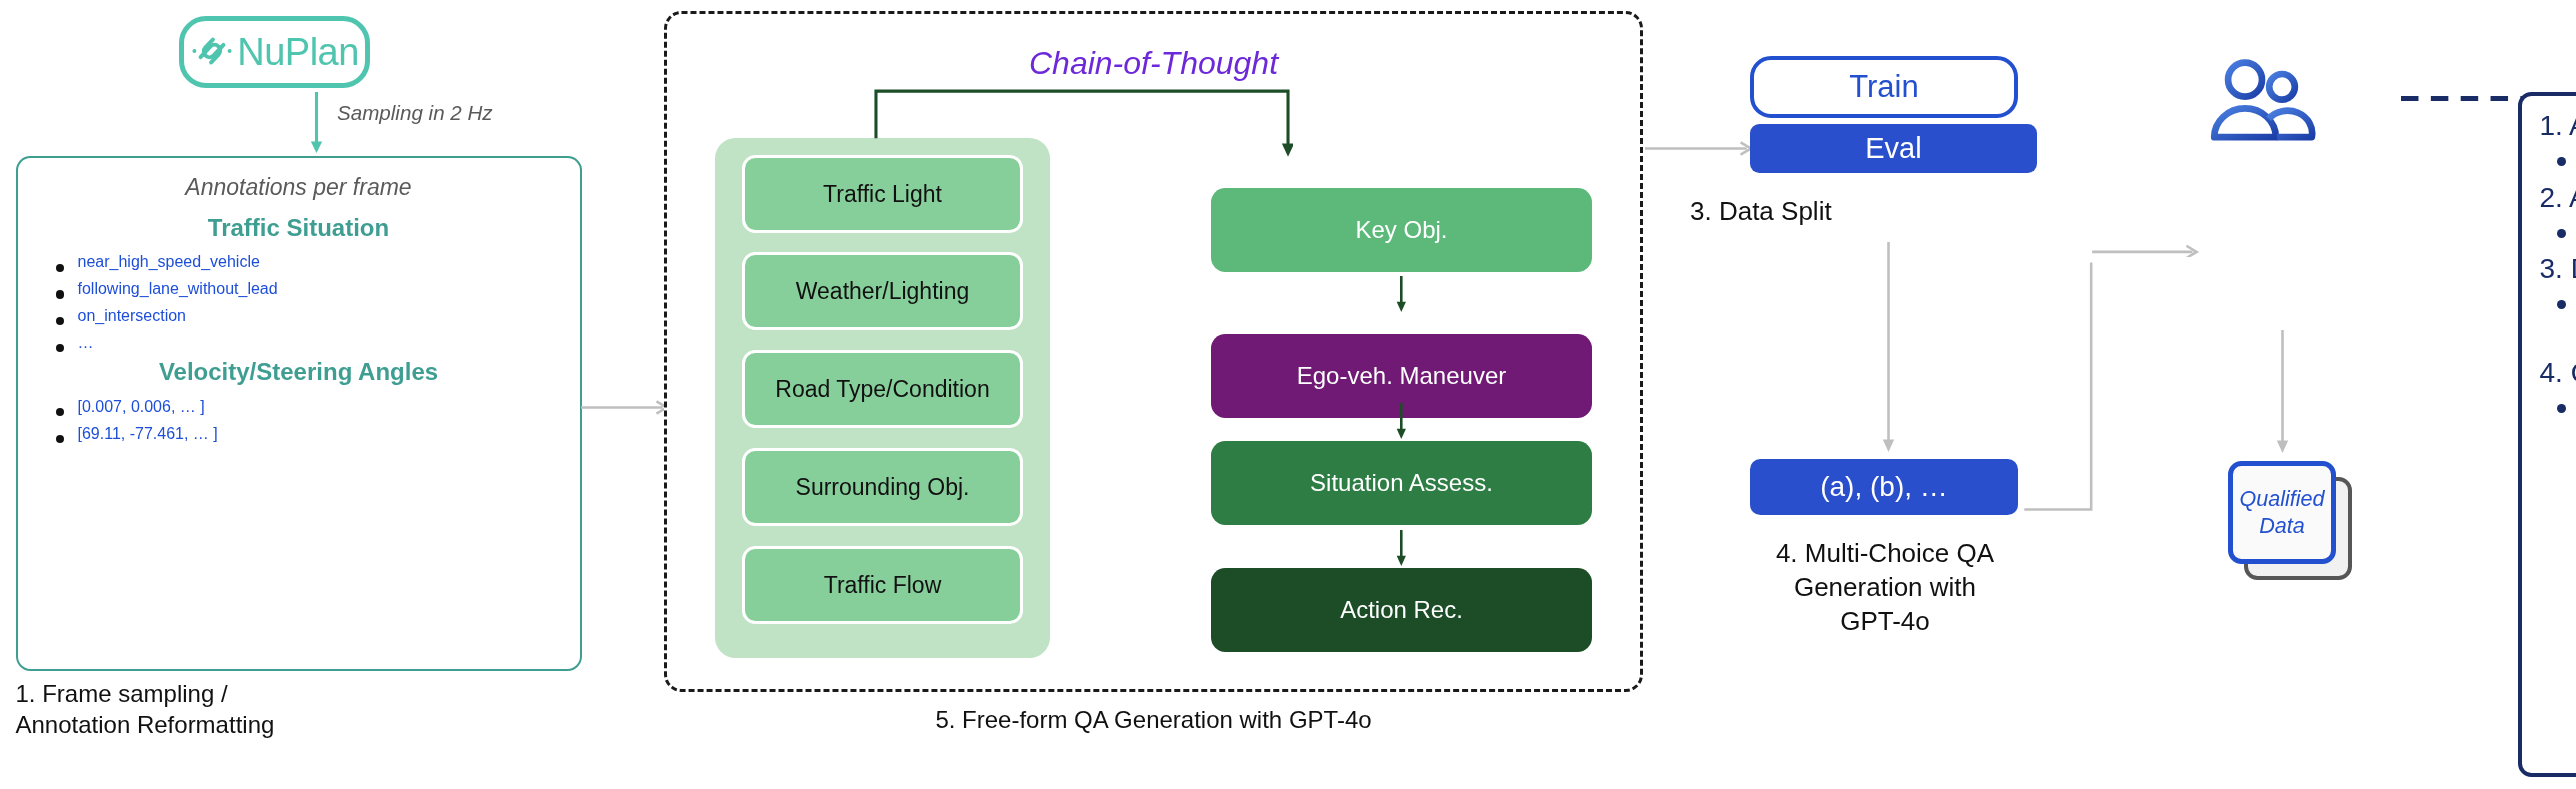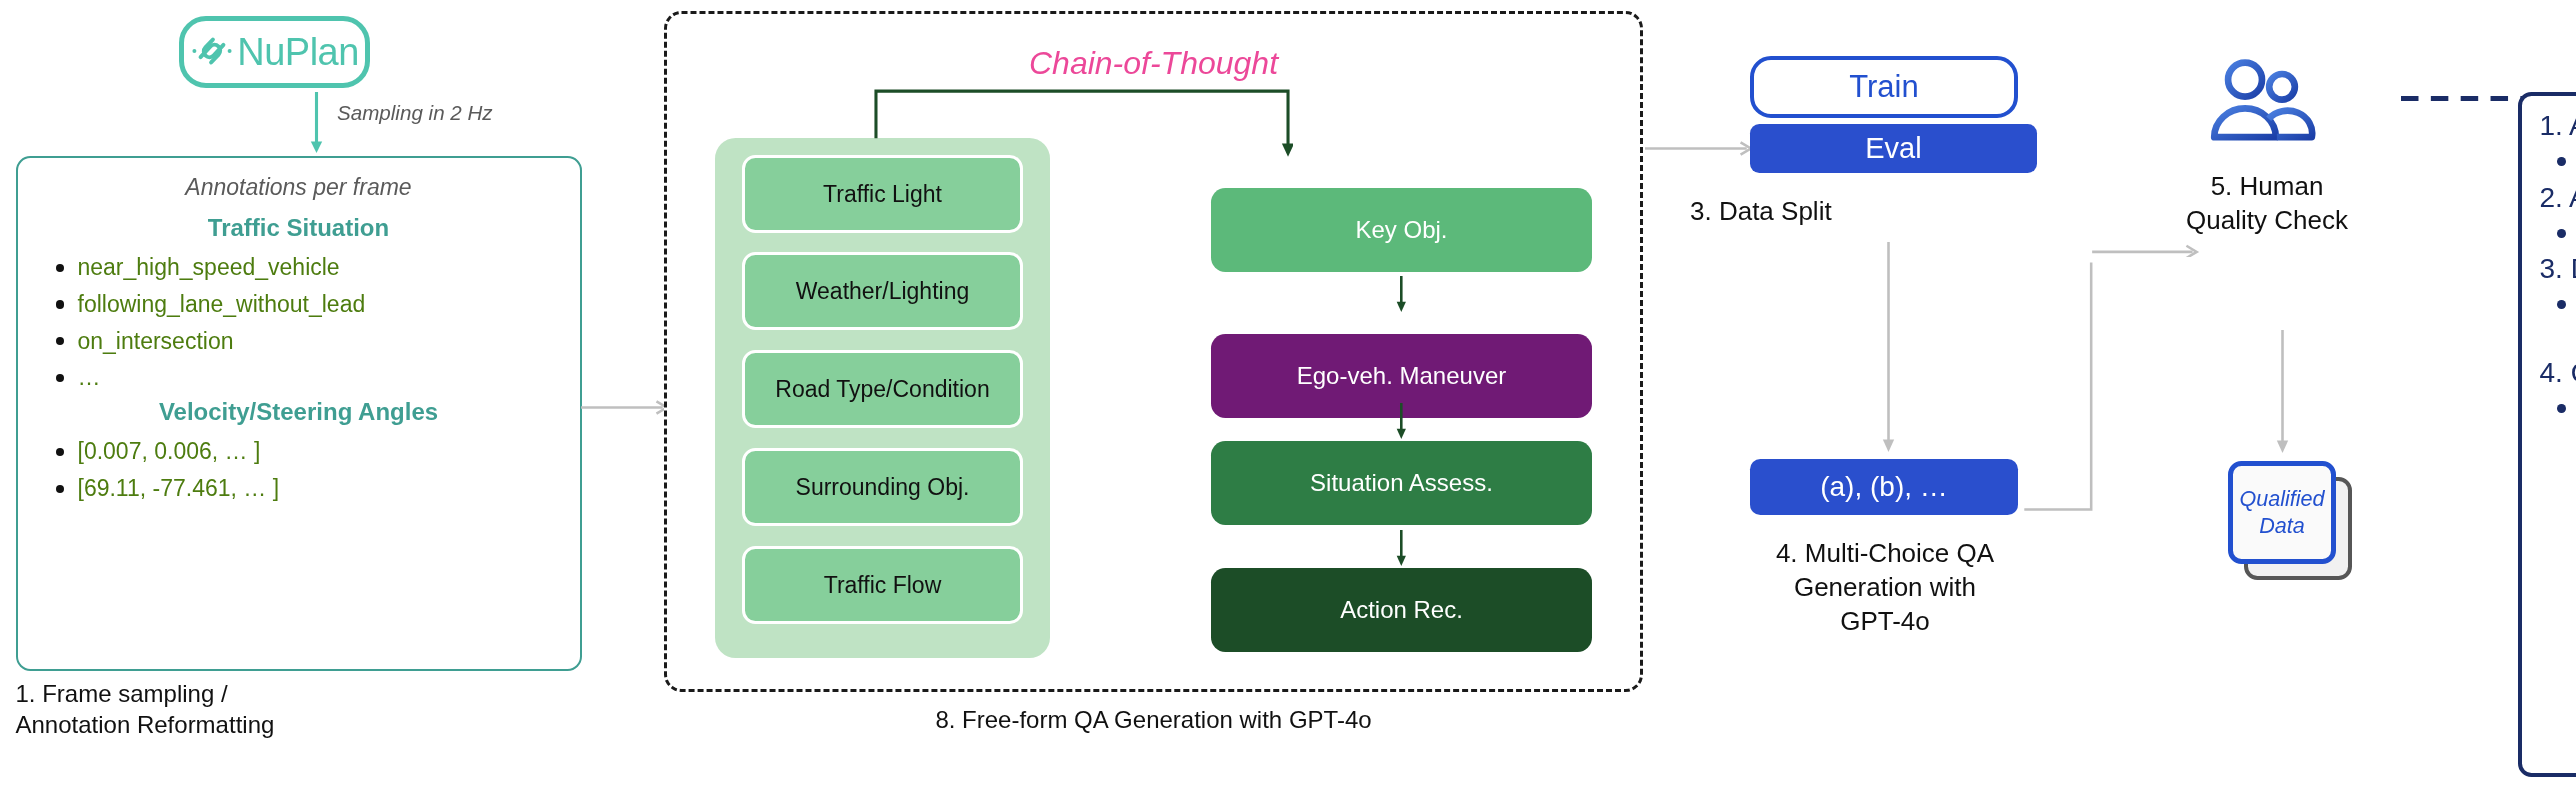--- a/index.html
+++ b/index.html
@@ -32,39 +32,39 @@
 
   #ann-box{
     left:15.5px;top:156px;width:566px;height:515px;
     border:2.1px solid #3f9e92;border-radius:14.4px;background:#fff;box-sizing:border-box;
     padding:13.4px 18.5px 5.2px 18.5px;
   }
   #ann-title{font-size:23px;color:#5a5a5a;font-style:italic;text-align:center;margin:3.1px 0 12.4px 0;}
   .ann-sec-head{font-size:24px;color:#3f9e92;font-weight:700;text-align:center;margin:3.1px 0 9.3px 0;}
   .ann-ul{list-style:none;margin:0 0 3.1px 0;padding:0 0 0 15.5px;}
   .ann-ul li{
-    font-size:23px;color:#4d7c0f;line-height:1.42;position:relative;padding-left:26px;margin:0 0 4.1px 0;
+    font-size:16px;color:#1d4ed8;line-height:1.42;position:relative;padding-left:26px;margin:0 0 4.1px 0;
     white-space:nowrap;
   }
   .ann-ul li:before{
     content:"";position:absolute;left:4.1px;top:12.4px;width:8.2px;height:8.2px;border-radius:50%;background:#111;
   }
   #cap1{
     left:15.5px;top:679px;width:566px;text-align:left;
     font-size:24px;color:#111;line-height:1.28;
   }
 
   
   #cot-dash{
     left:664px;top:11.3px;width:979px;height:681px;
     border:3.6px dashed #1a1a1a;border-radius:17.5px;box-sizing:border-box;background:#fff;
   }
   #cot-title{
     left:664px;top:45px;width:979px;text-align:center;
-    font-size:32px;font-style:italic;color:#ec4899;
+    font-size:32px;font-style:italic;color:#6d28d9;
   }
   #cot-green-panel{
     left:715px;top:138px;width:335px;height:520px;
     background:#bfe3c4;border-radius:20.6px;
   }
   .cot-pill{
     left:742px;width:281px;height:78px;
     background:#86cf9b;border:3.1px solid #ffffff;border-radius:13.4px;box-sizing:border-box;
     font-size:23px;color:#111;
   }
@@ -241,21 +241,21 @@
   </div>
   <svg class="abs cot-varrow" style="left:1391px;top:530px;height:37px;" viewBox="0 0 40 72">
     <line x1="20" y1="0" x2="20" y2="54" stroke="#1c4d27" stroke-width="5"></line>
     <polygon points="20,70 11,50 29,50" fill="#1c4d27"></polygon>
   </svg>
 
   <div class="abs center cot-right-box" style="top:568px;background:#1c4d27;">
     <span>Action Rec.</span>
   </div>
 
-  <div class="abs" id="cap2">8. Free-form QA Generation with GPT-4o</div>
+  <div class="abs" id="cap2">5. Free-form QA Generation with GPT-4o</div>
 
   <svg class="abs" style="left:1645px;top:133px;width:111px;height:31px;" viewBox="0 0 216 60">
     <line x1="0" y1="30" x2="198" y2="30" stroke="#bfbfbf" stroke-width="5"></line>
     <polyline points="186,18 206,30 186,42" fill="none" stroke="#bfbfbf" stroke-width="5"></polyline>
   </svg>
 
   <div class="abs center" id="train-box">
     <span>Train</span>
   </div>
   <div class="abs center" id="eval-box">
@@ -292,24 +292,20 @@
           <stop offset="0%" stop-color="#4a7fe0"></stop>
           <stop offset="100%" stop-color="#1b3fa8"></stop>
         </linearGradient>
       </defs>
       <circle cx="76" cy="48" r="33" fill="none" stroke="url(#pg)" stroke-width="13"></circle>
       <circle cx="148" cy="62" r="25" fill="none" stroke="url(#pg)" stroke-width="13"></circle>
       <path d="M16 160 a60 56 0 0 1 120 0 z" fill="none" stroke="url(#pg)" stroke-width="13" stroke-linejoin="round"></path>
       <path d="M122 124 a48 44 0 0 1 84 36 h-68" fill="none" stroke="url(#pg)" stroke-width="13" stroke-linejoin="round"></path>
     </svg>
   </span>
-  <div class="abs" id="cap5">
-    <div>5. Human</div>
-    <div>Quality Check</div>
-  </div>
 
   <svg class="abs" style="left:2267px;top:330px;width:31px;height:124px;" viewBox="0 0 60 240">
     <line x1="30" y1="0" x2="30" y2="216" stroke="#bfbfbf" stroke-width="5"></line>
     <polygon points="30,238 19,214 41,214" fill="#bfbfbf"></polygon>
   </svg>
 
   <div class="abs" id="qualified-shadow"></div>
   <div class="abs center" id="qualified-box">
     <div>
       <div>Qualified</div>

